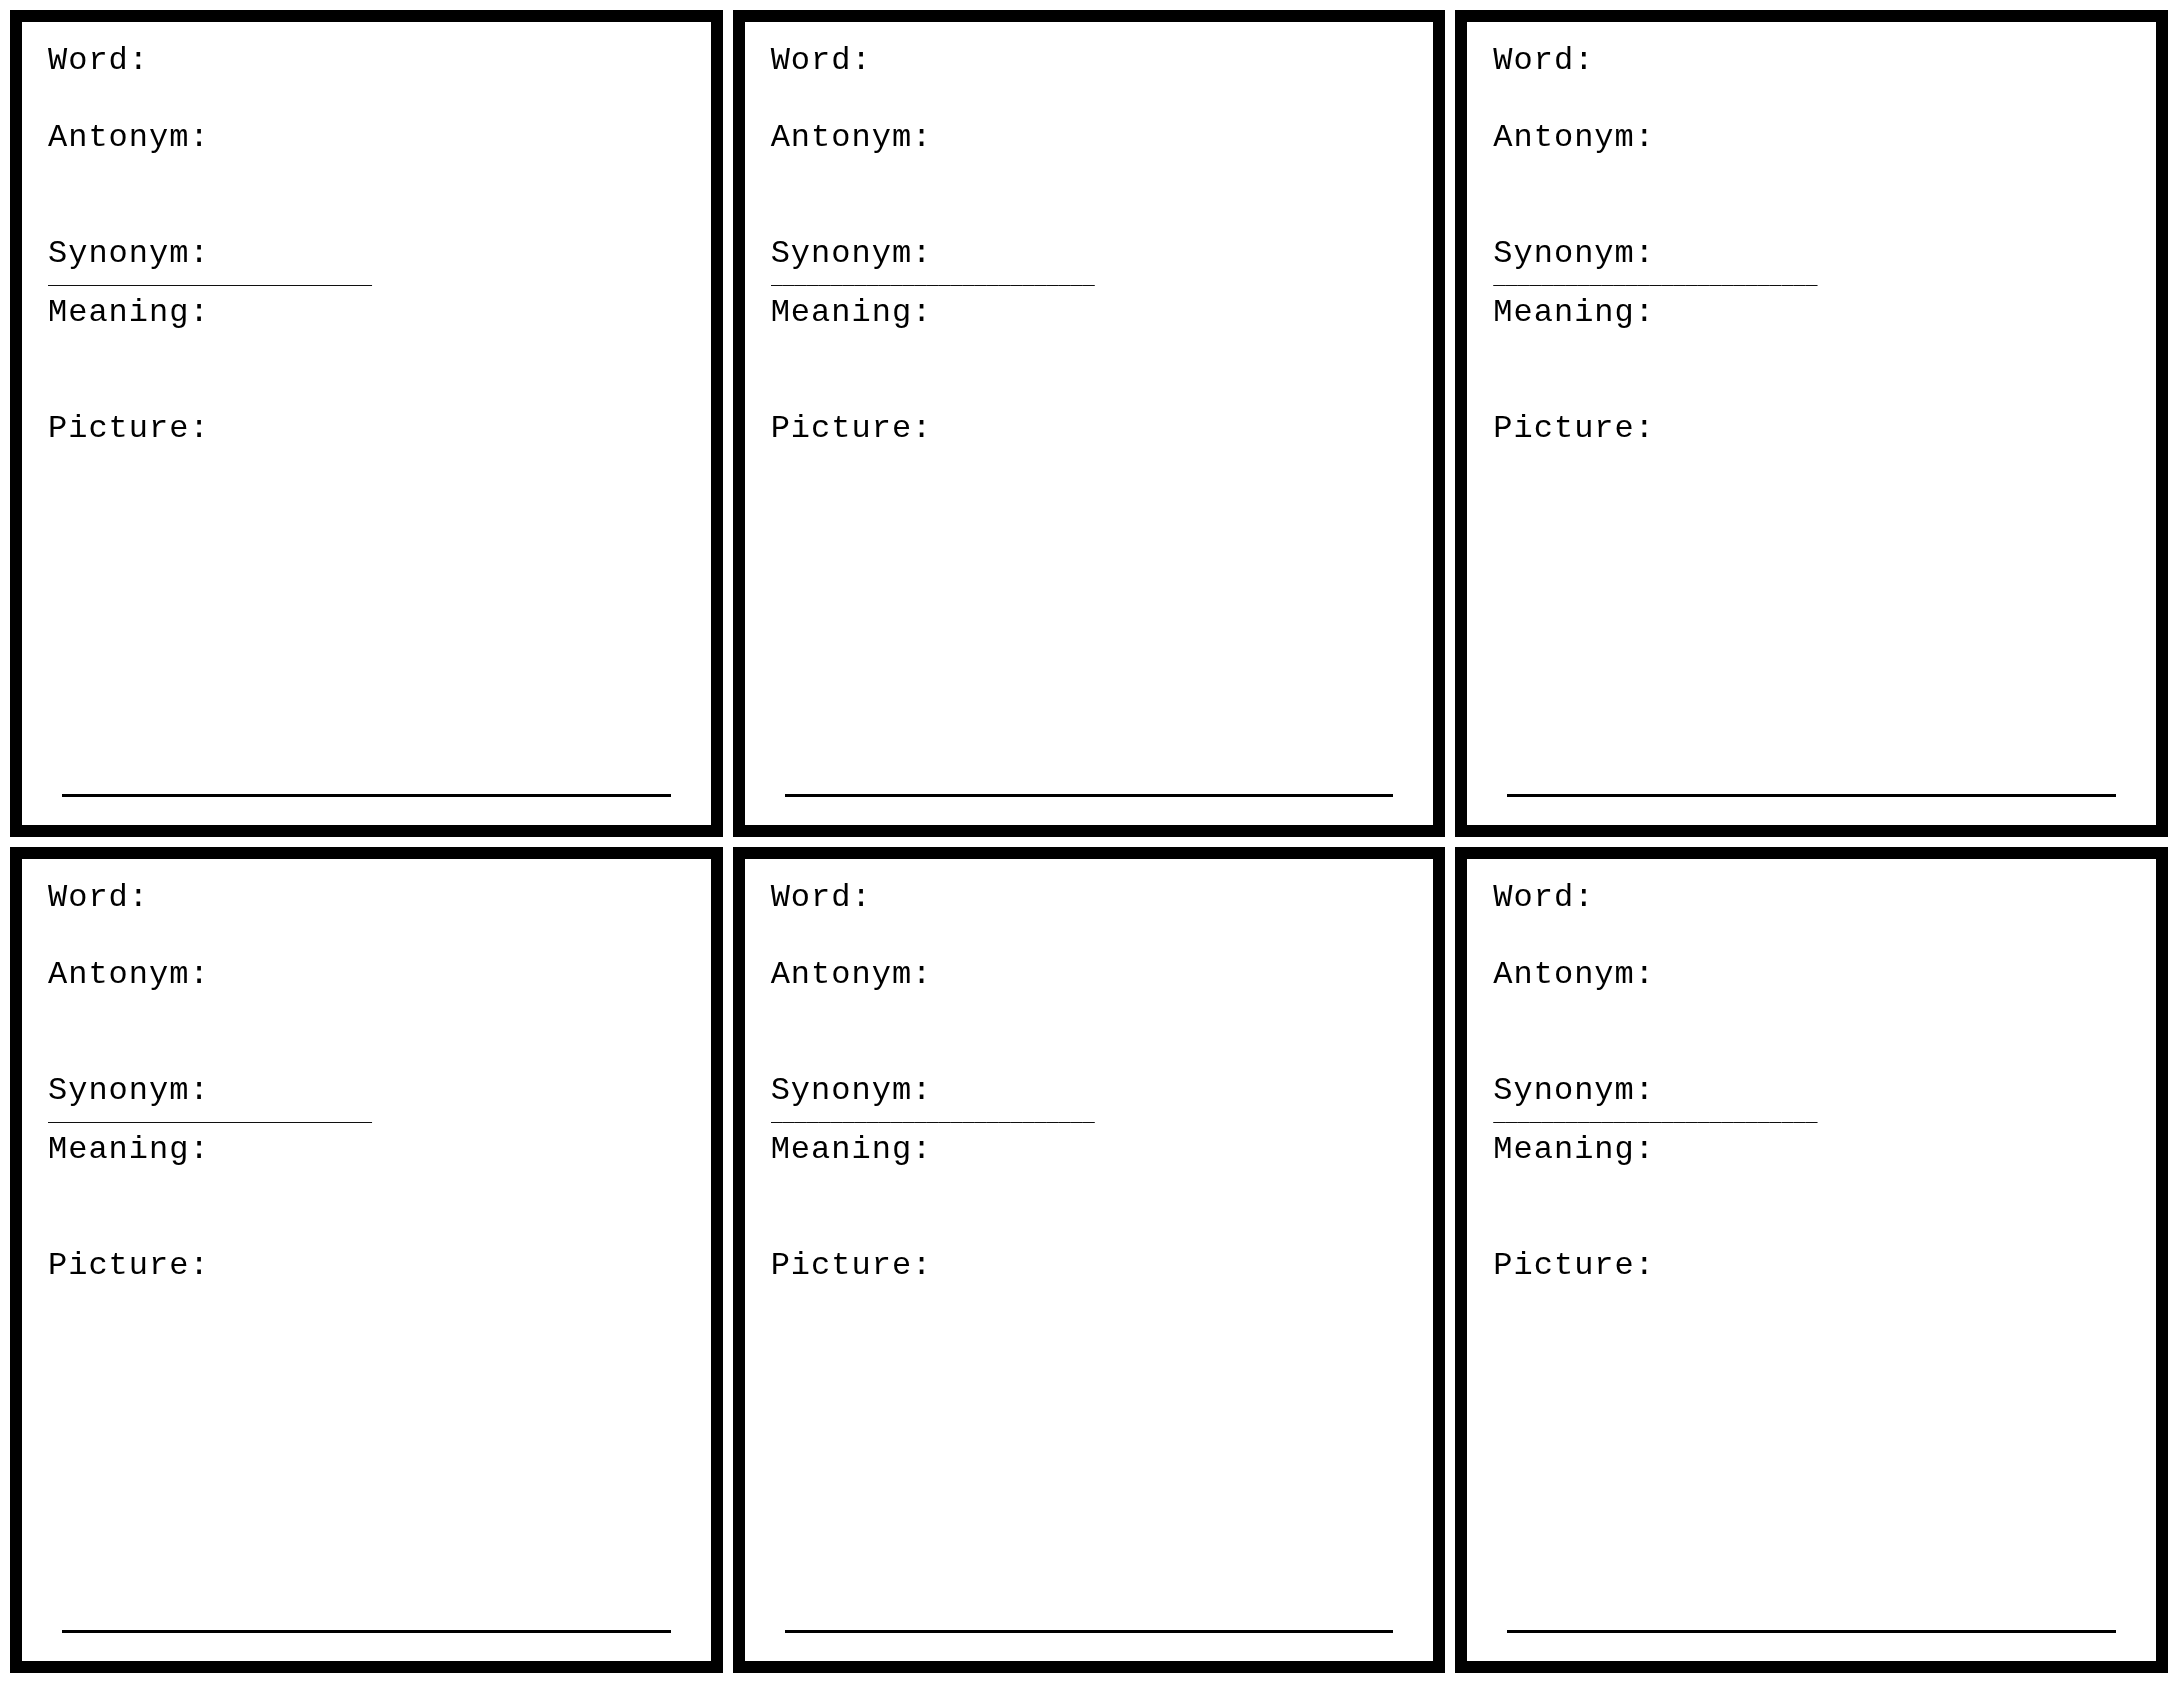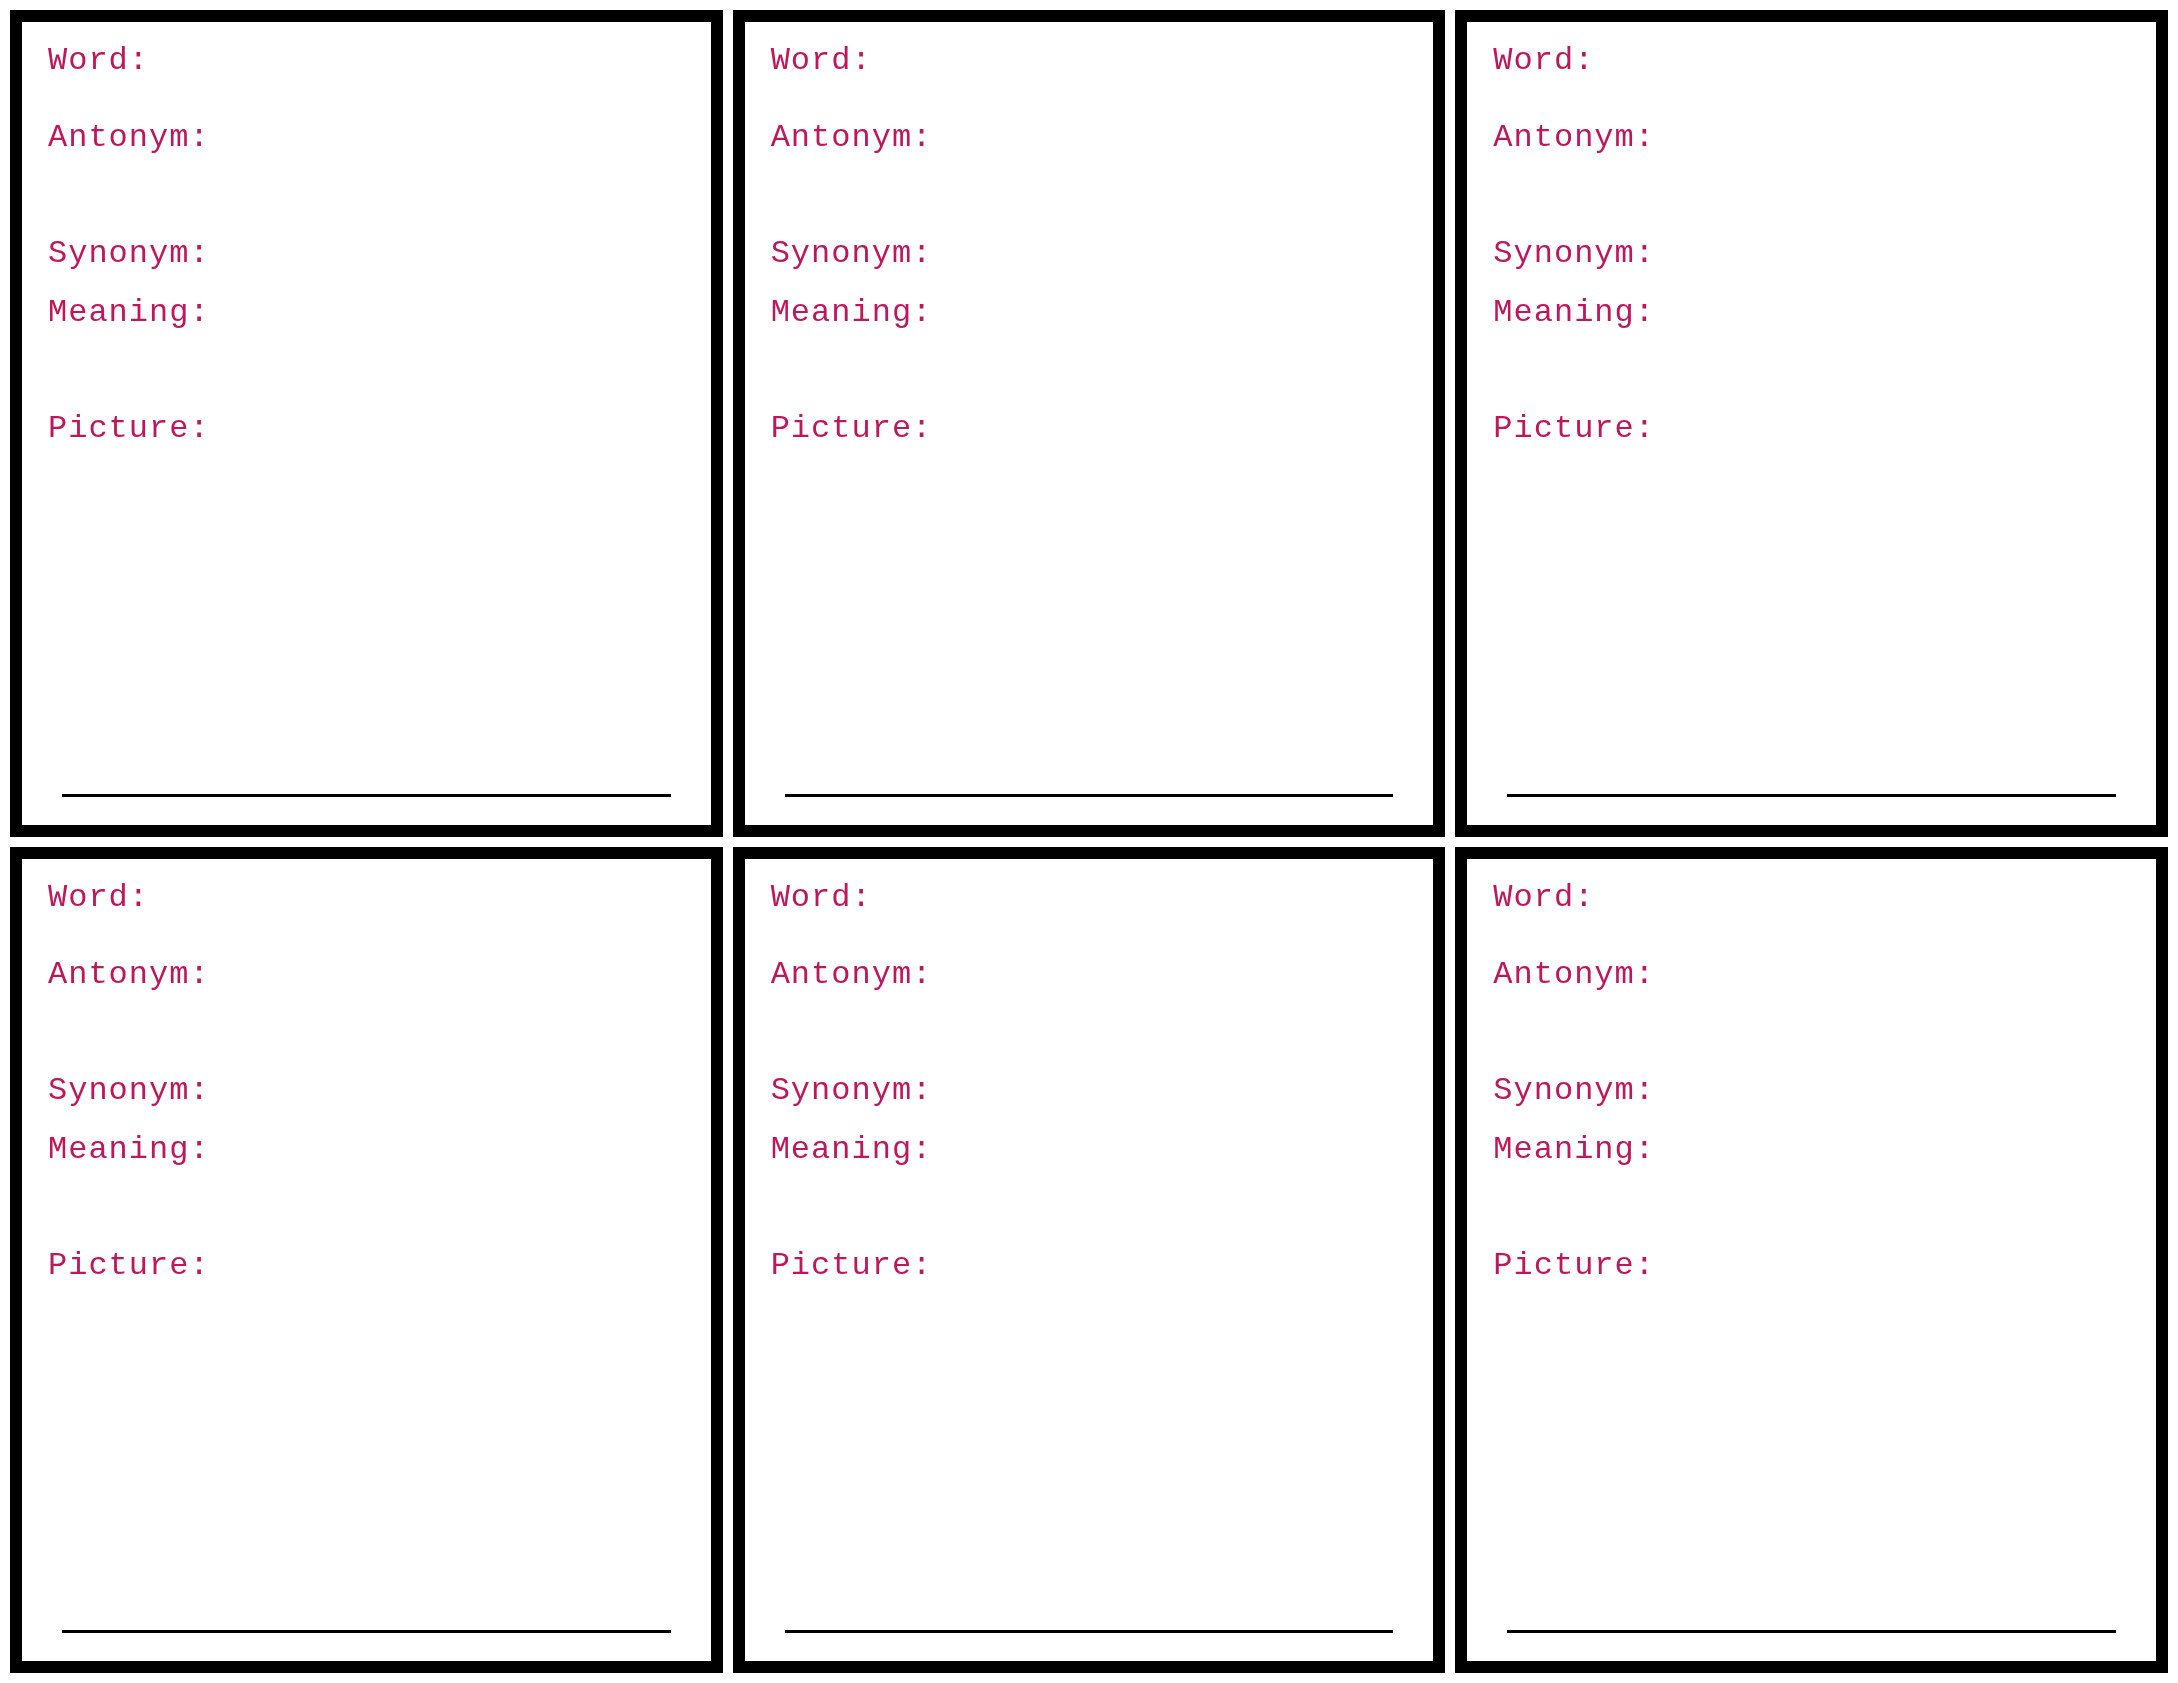--- a/index.html
+++ b/index.html
@@ -24,27 +24,27 @@
   .card {
     border: 12px solid #000000;
     box-sizing: border-box;
     padding: 20px 26px 20px 26px;
     position: relative;
     display: flex;
     flex-direction: column;
   }
   .label {
     font-size: 32px;
-    color: #be185d;
+    color: #000000;
     letter-spacing: 1px;
   }
   .gap-small { height: 40px; }
   .gap-med   { height: 79px; }
   .underline-row {
-    font-size: 32px;
+    font-size: 20px;
     color: #000000;
     letter-spacing: 0;
     white-space: nowrap;
     overflow: hidden;
     line-height: 14px;
     margin-bottom: 8px;
   }
   .bottom-hr {
     position: absolute;
     left: 40px;

